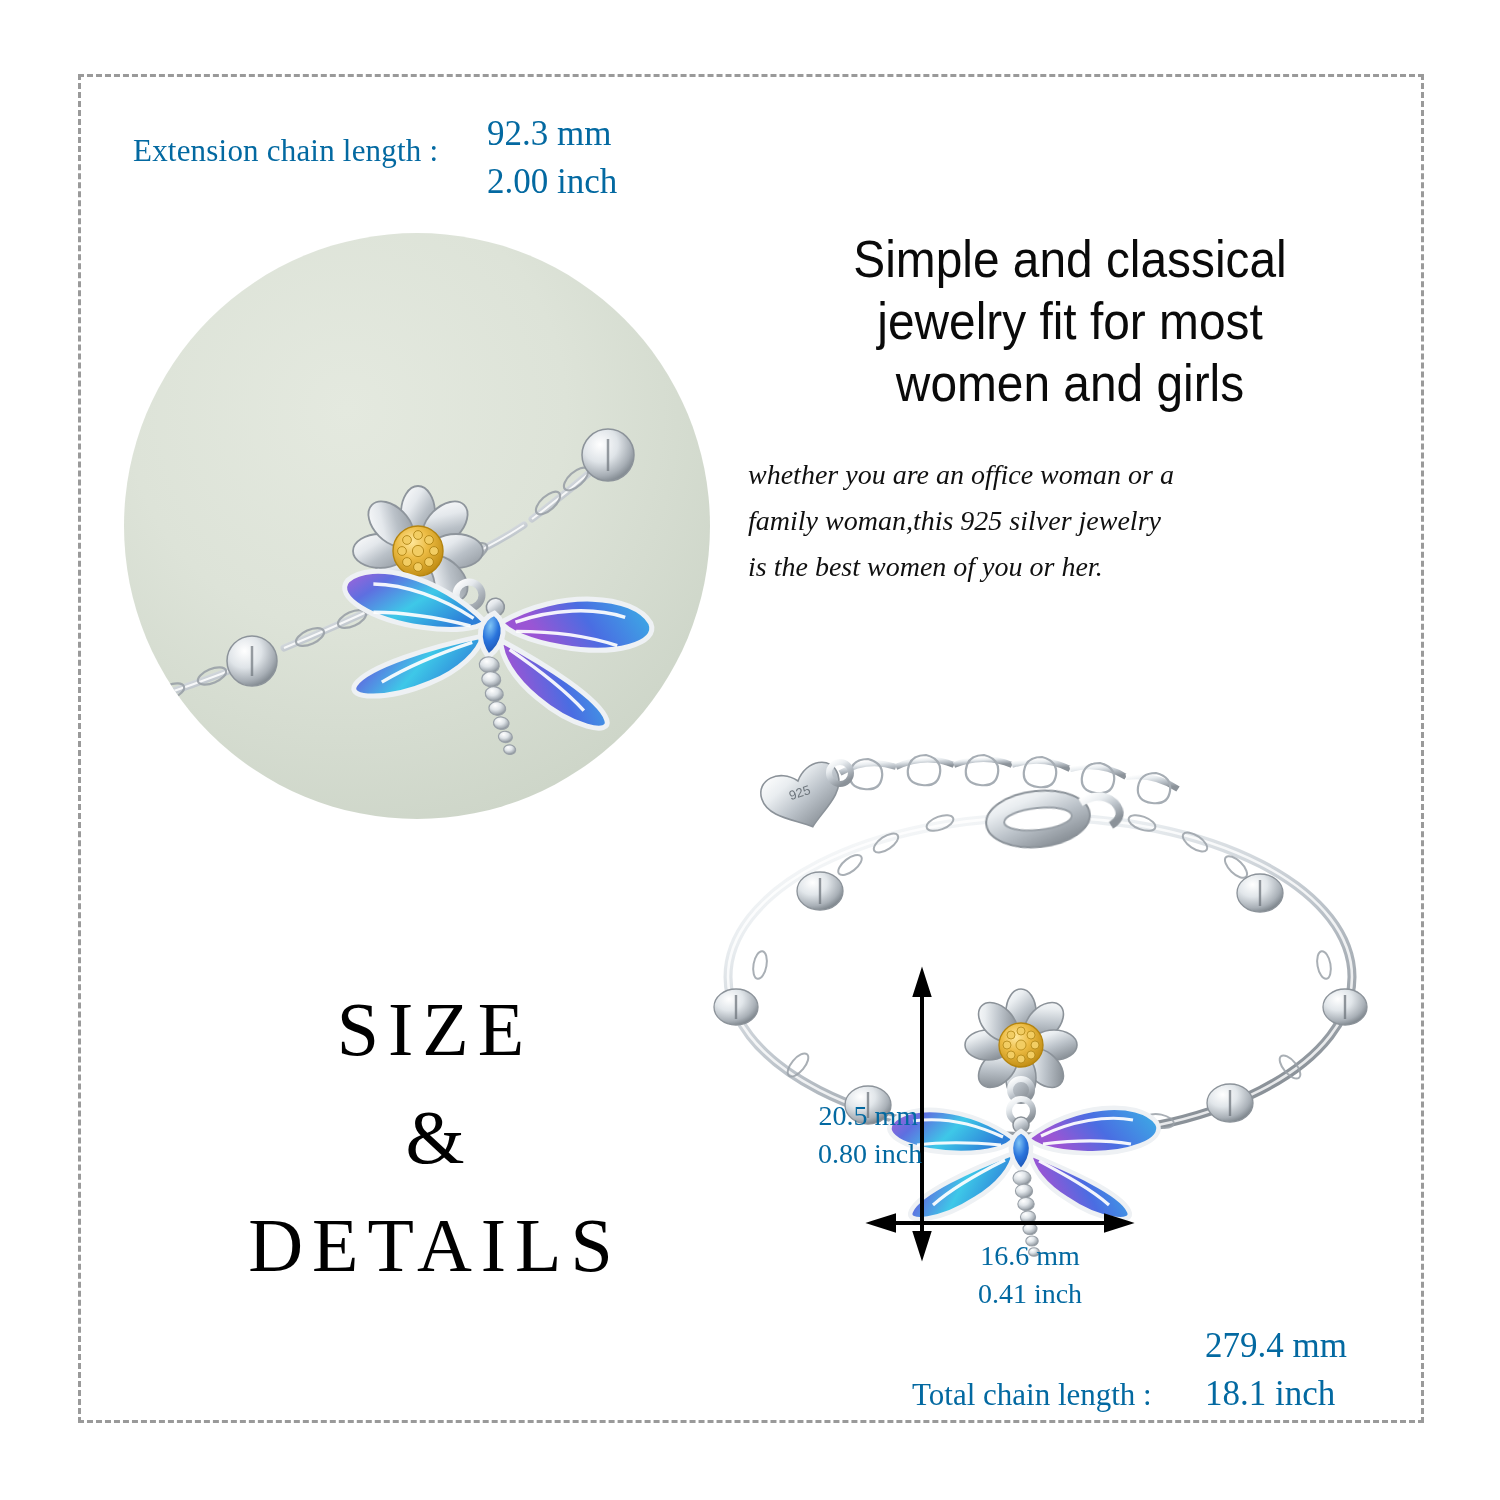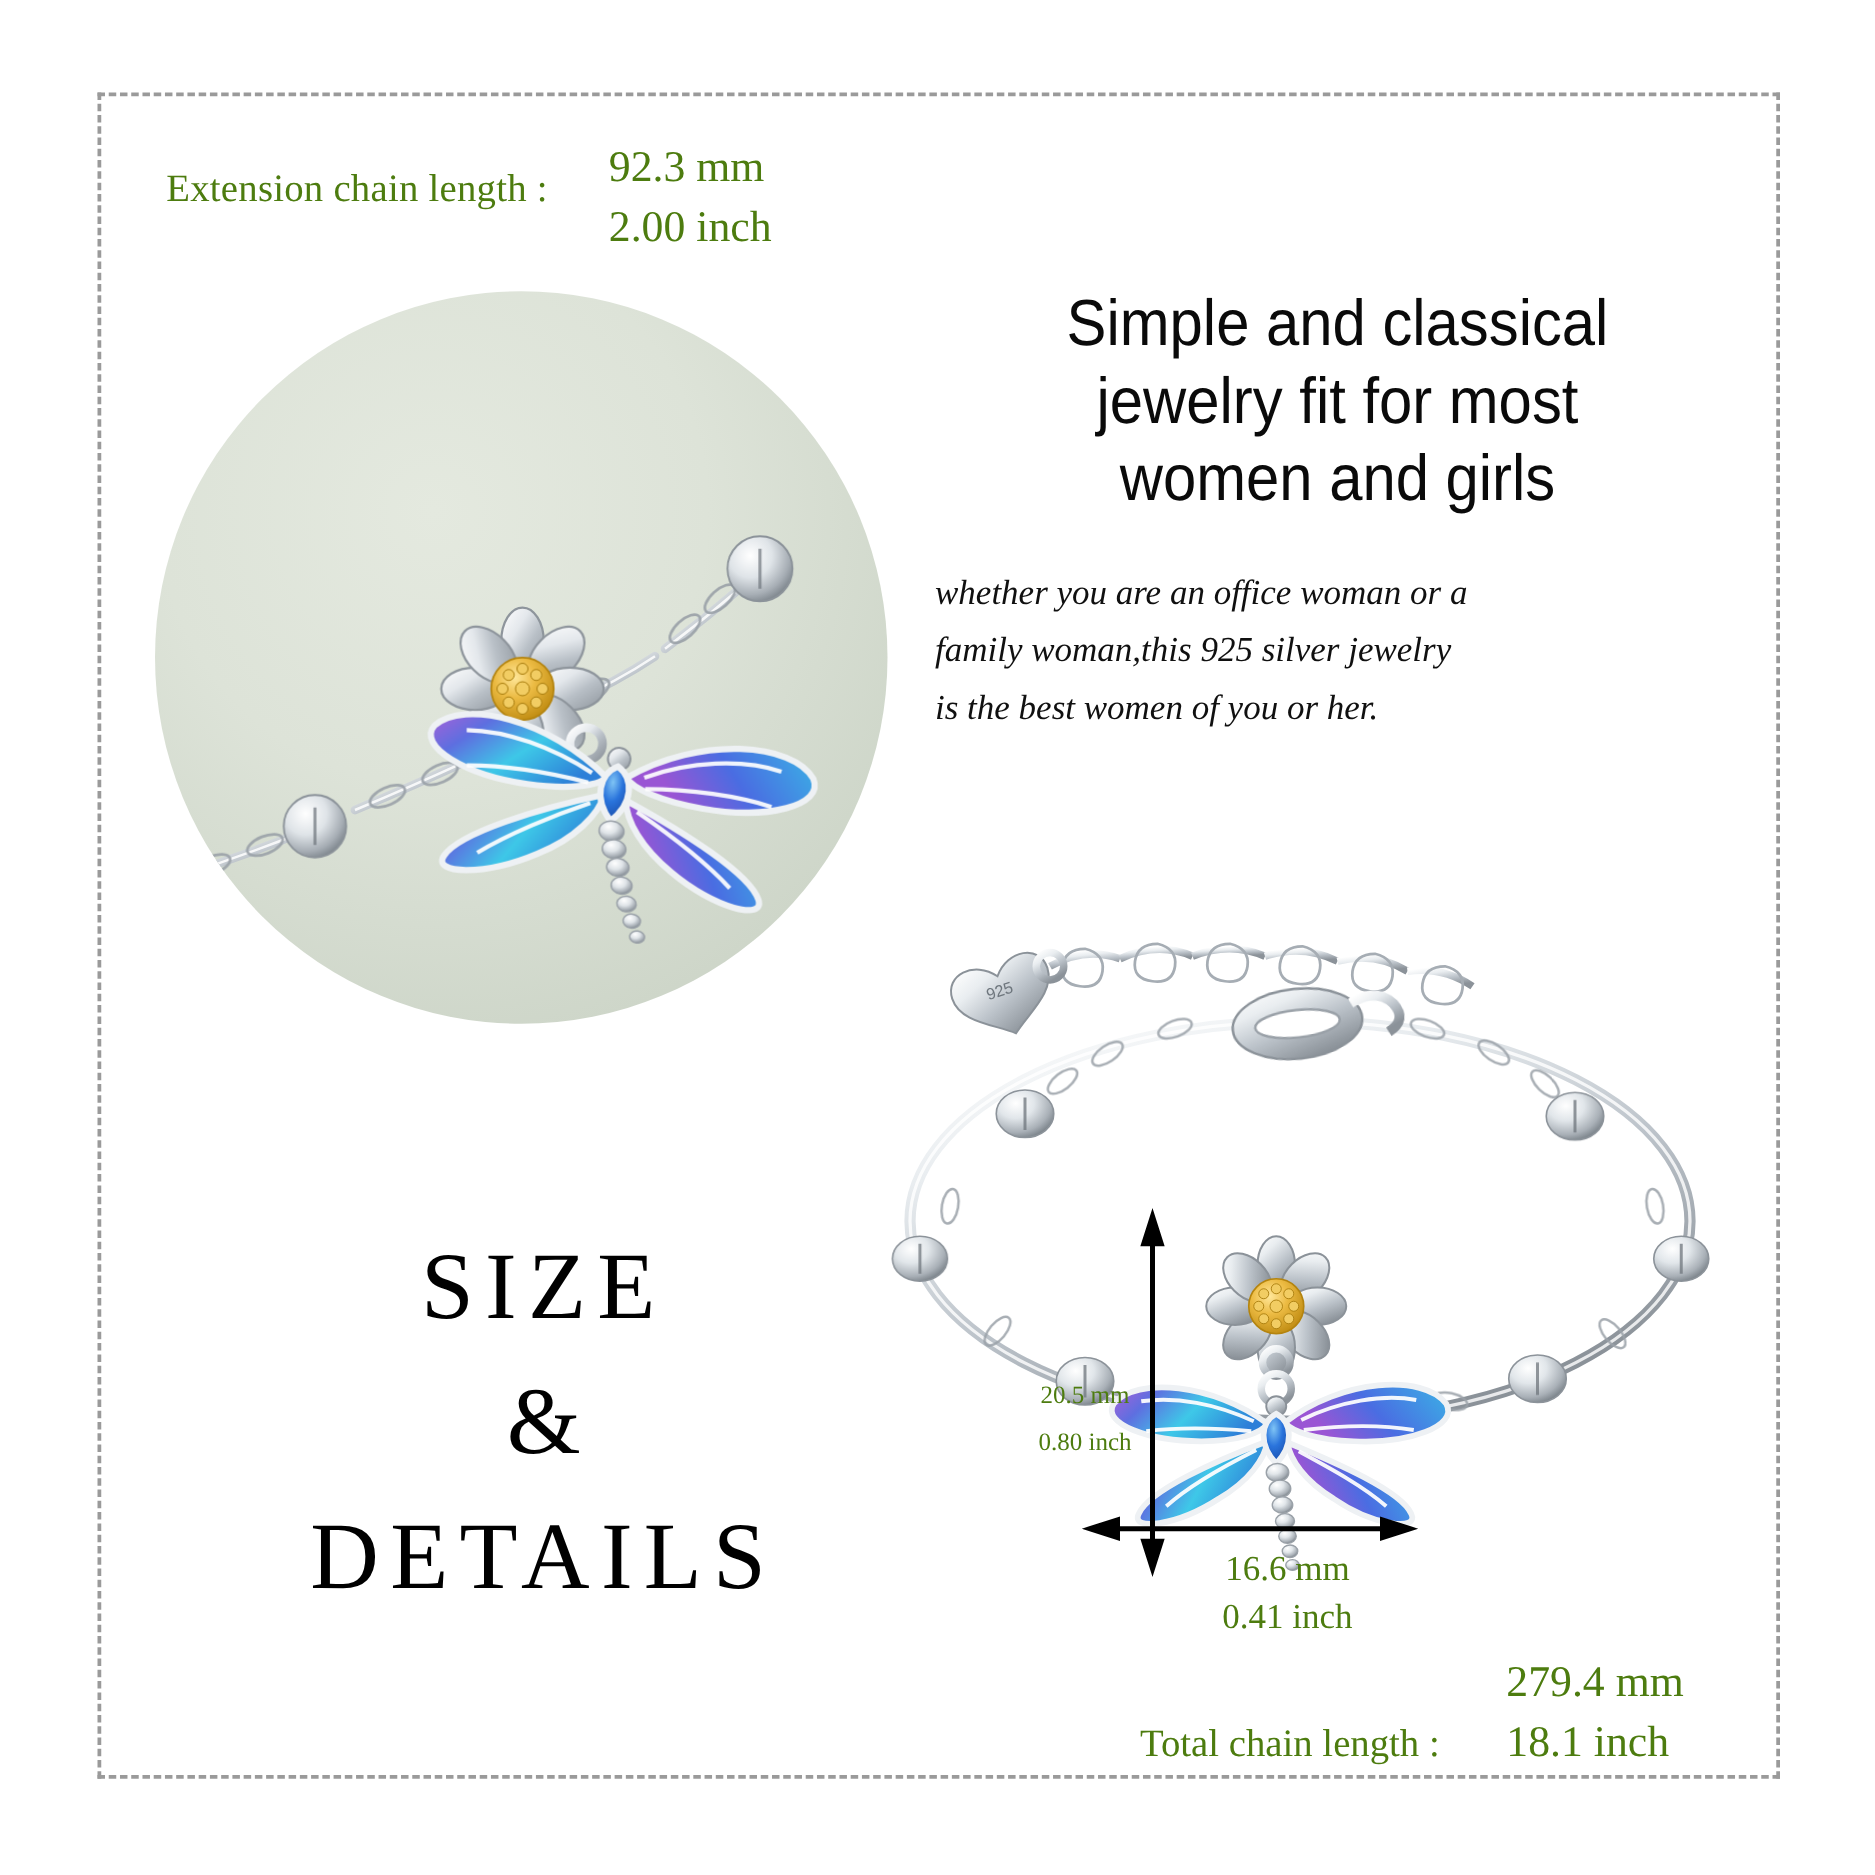--- a/index.html
+++ b/index.html
@@ -14,21 +14,21 @@
 
   
   .frame {
     position:absolute;
     left:78px; top:74px;
     width:1346px; height:1349px;
     border:3px dashed #9a9a9a;
   }
 
   
-  .serif { font-family:"Liberation Serif", serif; color:#4d7c0f; }
+  .serif { font-family:"Liberation Serif", serif; color:#0369a1; }
 
   
   .ext-label {
     position:absolute; left:133px; top:133px;
     font-size:31px; letter-spacing:.2px; white-space:nowrap;
   }
   .ext-values {
     position:absolute; left:487px; top:110px;
     font-size:35px; line-height:48px; white-space:nowrap;
   }
@@ -71,21 +71,21 @@
   .bracelet {
     position:absolute; left:690px; top:715px;
     width:730px; height:560px;
   }
   .bracelet svg { position:absolute; left:0; top:0; }
 
   
   .dims { position:absolute; left:690px; top:715px; width:730px; height:580px; }
   .dim-v-label {
     position:absolute; left:818px; top:1097px;
-    font-size:20px; line-height:38px; text-align:center; width:100px;
+    font-size:28px; line-height:38px; text-align:right; width:100px;
     white-space:nowrap;
   }
   .dim-h-label {
     position:absolute; left:950px; top:1237px;
     font-size:28px; line-height:38px; text-align:center; width:160px;
     white-space:nowrap;
   }
 
   
   .total-label {

